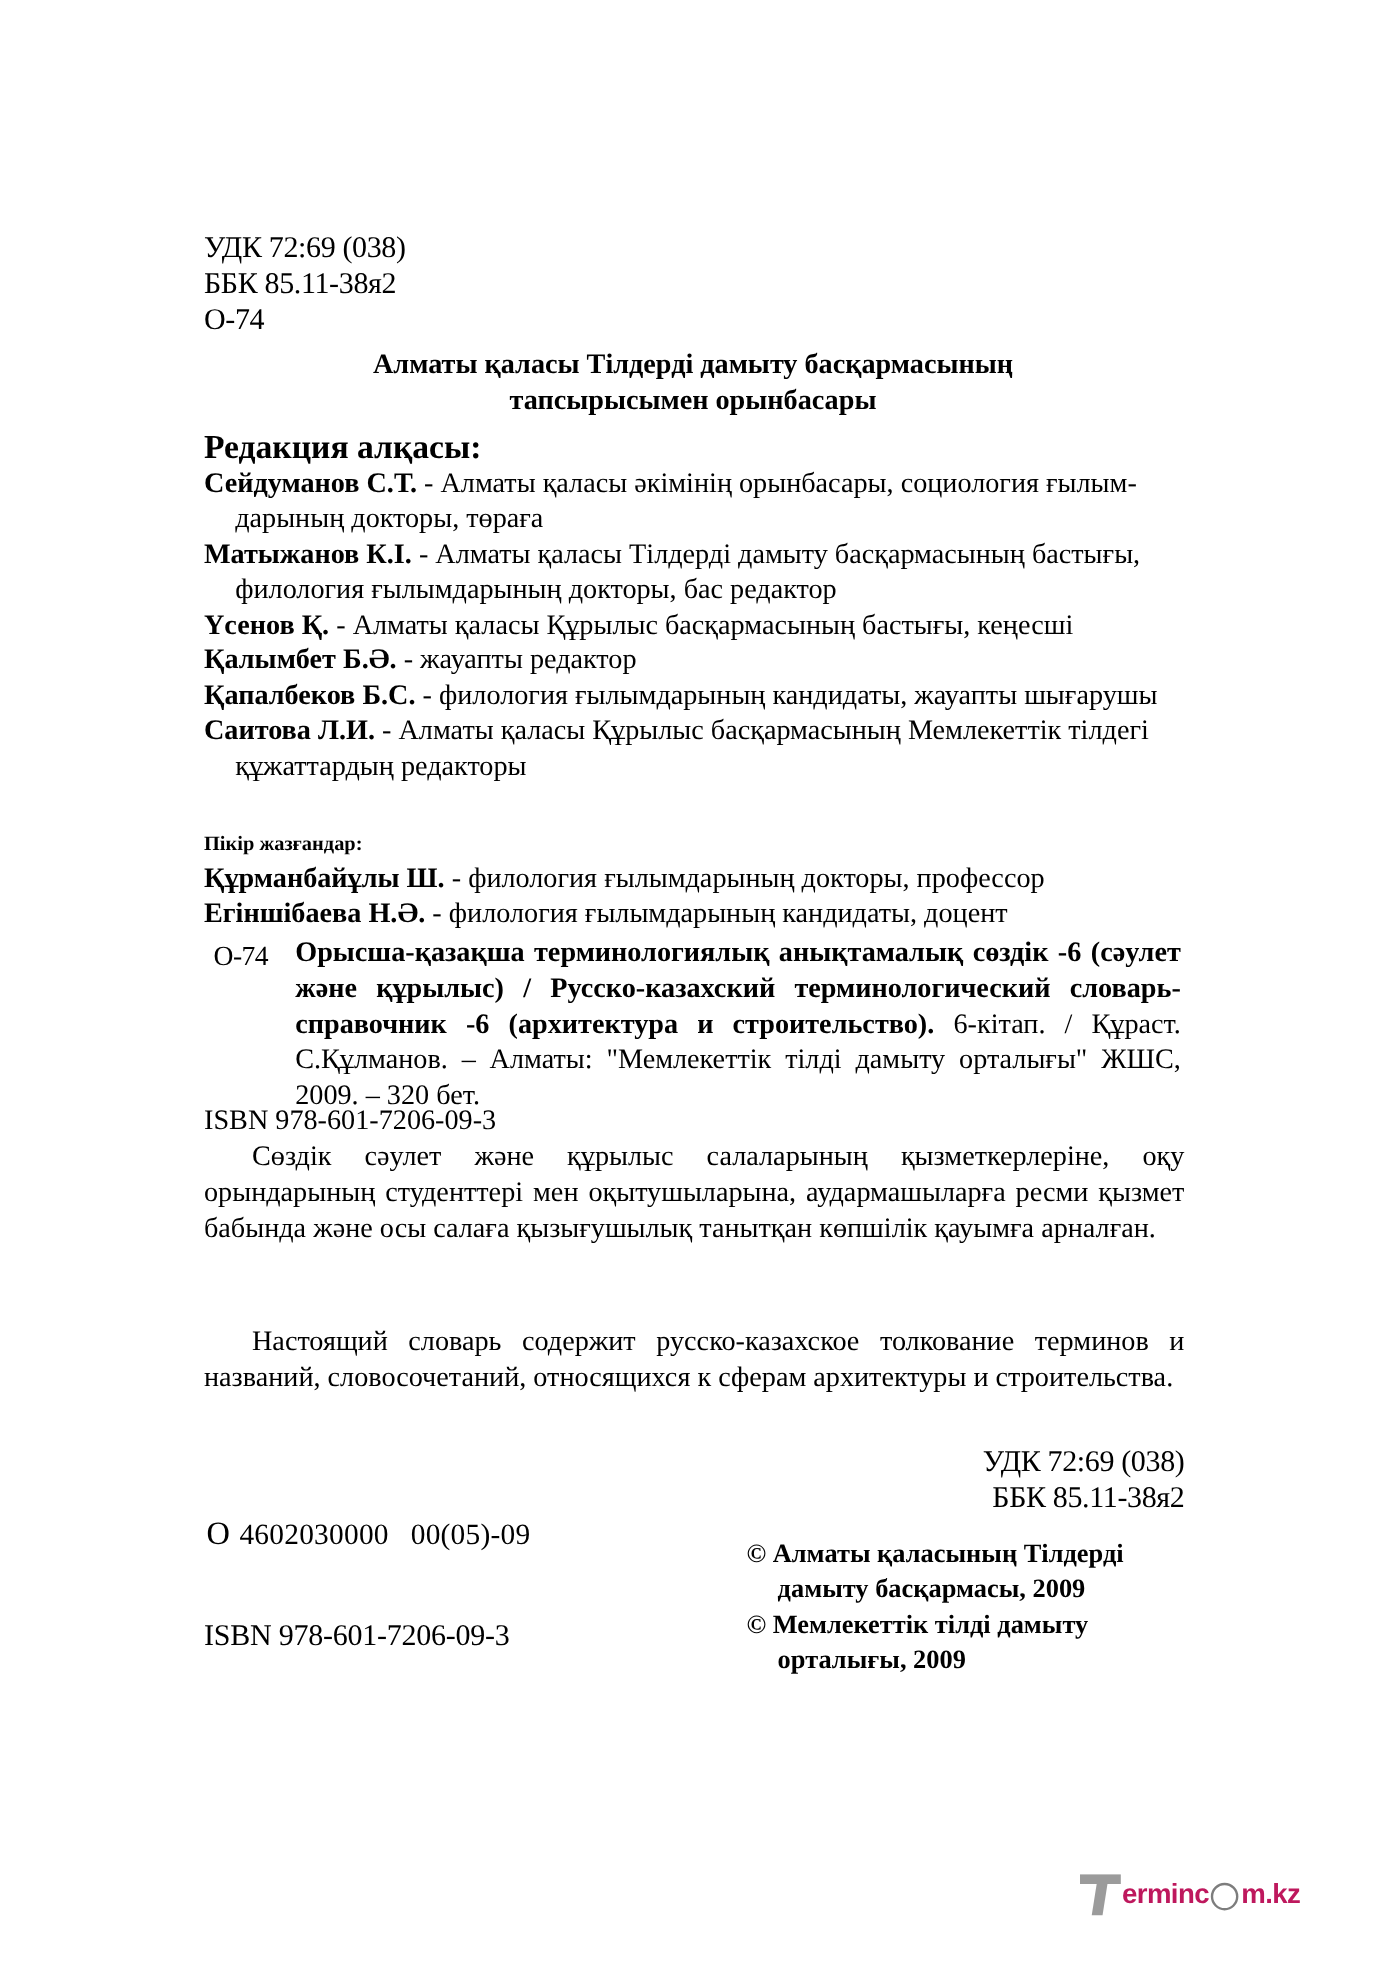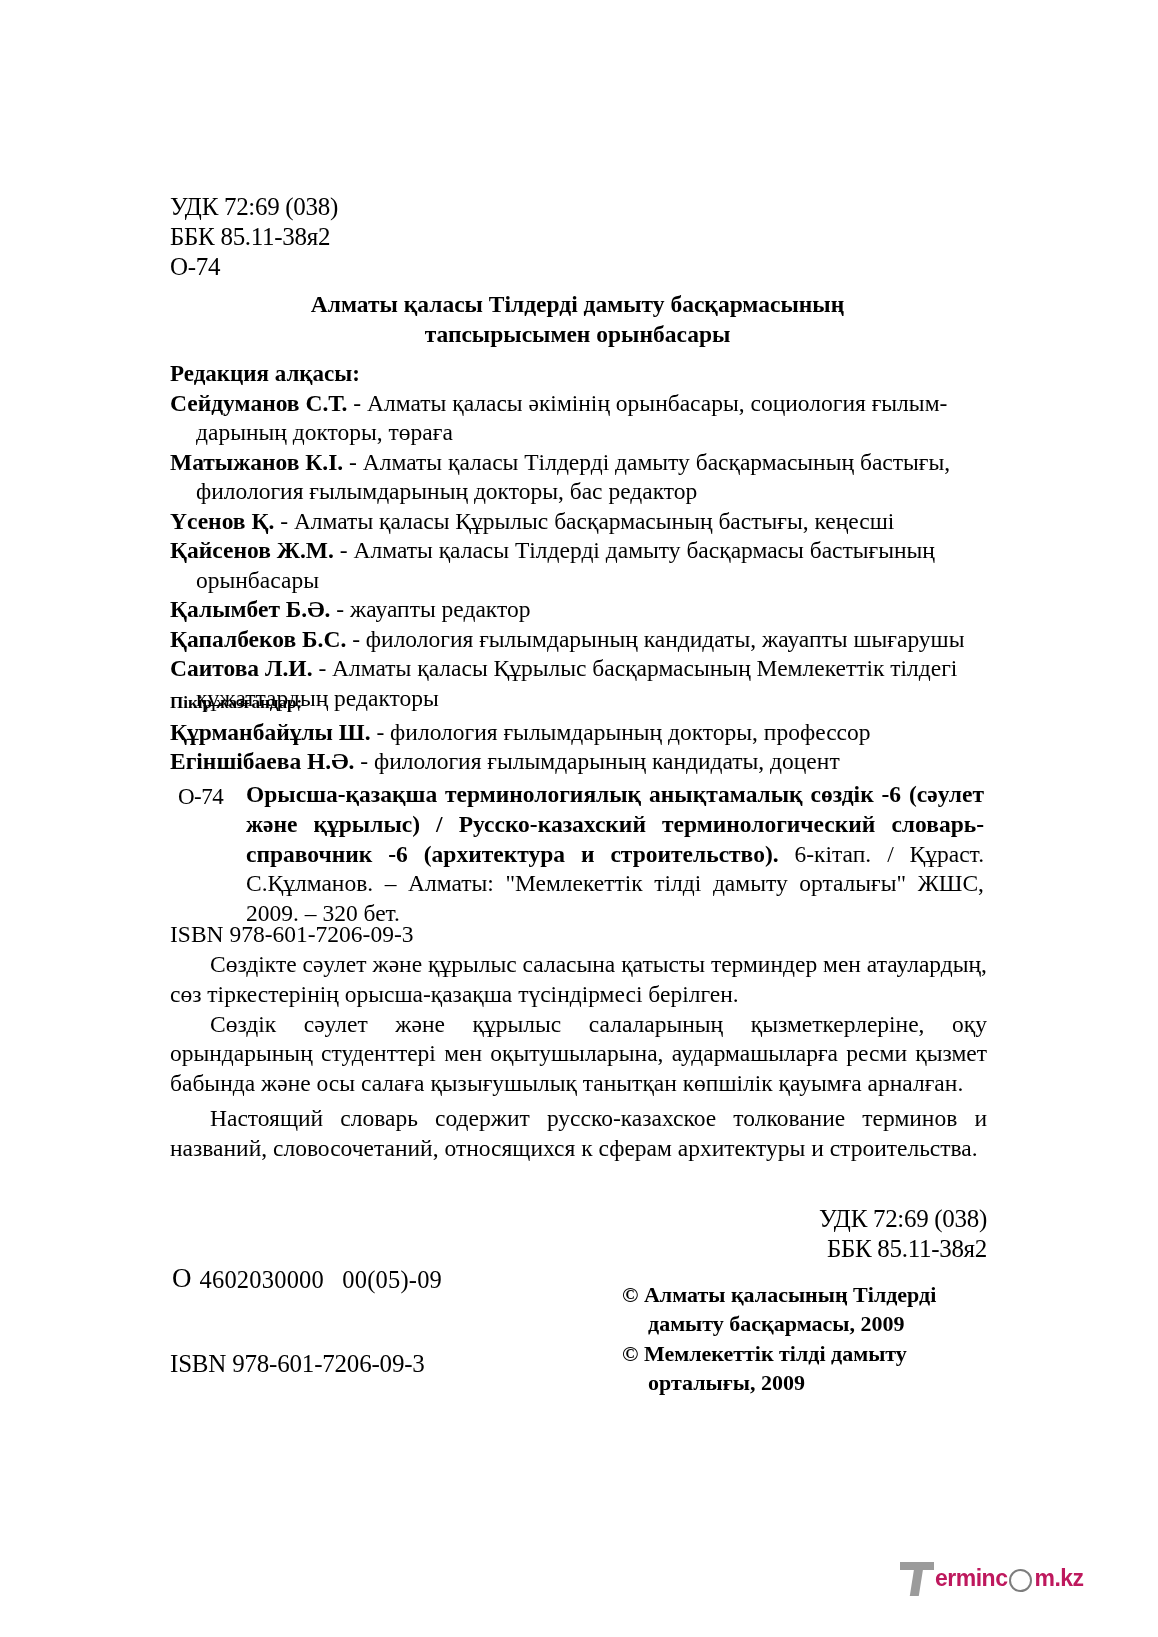--- a/index.html
+++ b/index.html
@@ -50,21 +50,21 @@
   .board {
     position: absolute;
     left: 170px;
     top: 347px;
     width: 830px;
     font-size: 23.5px;
     line-height: 29.5px;
   }
   .board-title {
     font-weight: bold;
-    font-size: 23px;
+    font-size: 28px;
   }
   .entry {
     padding-left: 26px;
     text-indent: -26px;
   }
   .entry .nm {
     font-weight: bold;
     white-space: nowrap;
   }
 
@@ -262,23 +262,20 @@
     <div class="entry">
       <span class="nm">Сейдуманов С.Т.</span><span> - Алматы қаласы әкімінің орынбасары, социология ғылым-дарының докторы, төраға</span>
     </div>
     <div class="entry">
       <span class="nm">Матыжанов К.І.</span><span> - Алматы қаласы Тілдерді дамыту басқармасының бастығы, филология ғылымдарының докторы, бас редактор</span>
     </div>
     <div class="entry">
       <span class="nm">Үсенов Қ.</span><span> - Алматы қаласы Құрылыс басқармасының бастығы, кеңесші</span>
     </div>
     <div class="entry">
-      <span class="nm">Қайсенов Ж.М.</span><span> -  Алматы қаласы Тілдерді дамыту басқармасы бастығының орынбасары</span>
-    </div>
-    <div class="entry">
       <span class="nm">Қалымбет Б.Ә.</span><span> - жауапты редактор</span>
     </div>
     <div class="entry">
       <span class="nm">Қапалбеков Б.С.</span><span> - филология ғылымдарының кандидаты, жауапты шығарушы</span>
     </div>
     <div class="entry">
       <span class="nm">Саитова Л.И.</span><span> - Алматы қаласы Құрылыс басқармасының Мемлекеттік тілдегі құжаттардың редакторы</span>
     </div>
   </div>
 
@@ -297,21 +294,20 @@
     <div class="rec-body">
       <div class="rec-head"><span>Орысша-қазақша терминологиялық анықтамалық сөздік -6  (сәулет және құрылыс) / Русско-казахский терминологический словарь-справочник -6 (архитектура и строительство).</span><span class="thin"> 6-кітап. / Құраст. С.Құлманов. – Алматы: "Мемлекеттік тілді дамыту орталығы" ЖШС, 2009.  – 320 бет.</span></div>
     </div>
   </div>
 
   <div class="annot" id="annot-isbn">
     <p class="noind">ISBN 978-601-7206-09-3</p>
   </div>
 
   <div class="annot" id="annot-kz">
-    <p>Сөздікте сәулет және құрылыс саласына қатысты терминдер мен атаулардың, сөз тіркестерінің орысша-қазақша түсіндірмесі берілген.</p>
     <p>Сөздік сәулет және құрылыс салаларының қызметкерлеріне, оқу орындарының студенттері мен оқытушыларына, аудармашыларға ресми қызмет бабында және осы салаға қызығушылық танытқан көпшілік қауымға арналған.</p>
   </div>
 
   <div class="annot" id="annot-ru">
     <p>Настоящий словарь содержит русско-казахское толкование терминов и названий, словосочетаний, относящихся к сферам архитектуры и строительства.</p>
   </div>
 
   <div class="codes-bottom">
     <div>УДК 72:69 (038)</div>
     <div>ББК 85.11-38я2</div>

